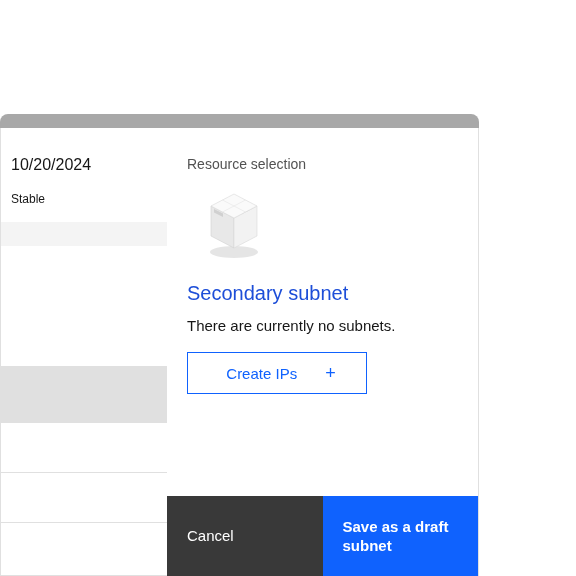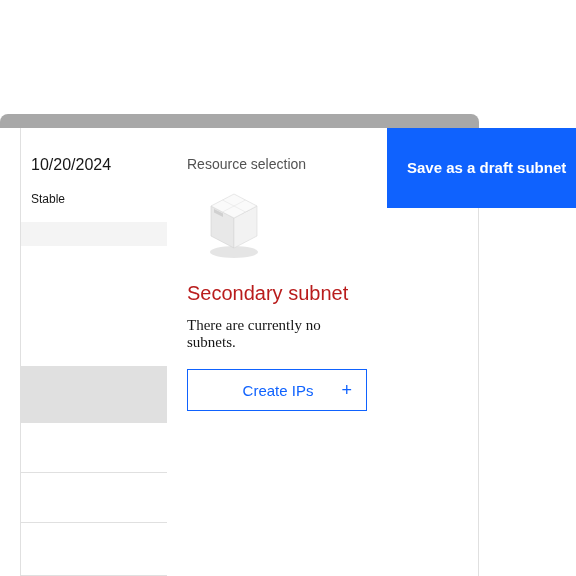--- a/index.html
+++ b/index.html
@@ -22,21 +22,20 @@
   .left-panel {
     position: absolute;
     top: 128px;
     left: 0;
     width: 178px;
     height: 448px;
     border-right: 1px solid #e0e0e0;
     border-left: 1px solid #e0e0e0;
     border-bottom: 1px solid #e0e0e0;
     background: #fff;
-    margin-left: 20px;
   }
   .left-top {
     padding: 28px 10px 10px 10px;
   }
   .date {
     font-size: 16px;
     color: #161616;
     margin-bottom: 18px;
   }
   .status {
@@ -52,21 +51,21 @@
   
   .side-panel {
     position: absolute;
     top: 128px;
     left: 167px;
     width: 312px;
     height: 448px;
     background: #fff;
     border-right: 1px solid #e0e0e0;
     display: flex;
-    flex-direction: row;
+    flex-direction: column;
   }
   .side-body {
     flex: 1 1 auto;
     padding: 28px 20px 0 20px;
   }
   .section-label {
     font-size: 14px;
     color: #525252;
     margin-bottom: 16px;
   }
@@ -74,33 +73,32 @@
     width: 70px;
     height: 74px;
     margin: 0 0 20px 12px;
     position: relative;
   }
   .cube-wrap svg { width: 100%; height: 100%; display: block; }
 
   .subhead {
     font-size: 20px;
     font-weight: 400;
-    color: #b91c1c;
+    color: #1d4ed8;
     margin-bottom: 12px;
   }
   .empty-text {
     font-size: 15px;
     color: #161616;
     margin-bottom: 18px;
-    font-family: Liberation Serif, serif;
   }
   .create-btn {
     display: inline-flex;
     align-items: center;
-    justify-content: flex-end;
+    justify-content: center;
     border: 1px solid #0f62fe;
     color: #0f62fe;
     background: #fff;
     font-size: 15px;
     padding: 0 14px 0 22px;
     height: 42px;
     min-width: 180px;
     cursor: pointer;
   }
   .create-btn .plus {
@@ -175,19 +173,22 @@
       <div class="subhead">Secondary subnet</div>
       <div class="empty-text">There are currently no subnets.</div>
 
       <button class="create-btn">
         <span>Create IPs</span>
         <span class="plus">+</span>
       </button>
     </div>
 
     <div class="footer">
+      <div class="footer-btn cancel">
+        <span>Cancel</span>
+      </div>
       <div class="footer-btn save">
         <span>Save as a draft subnet</span>
       </div>
     </div>
   </div>
 
 </div>
 
 </body></html>

